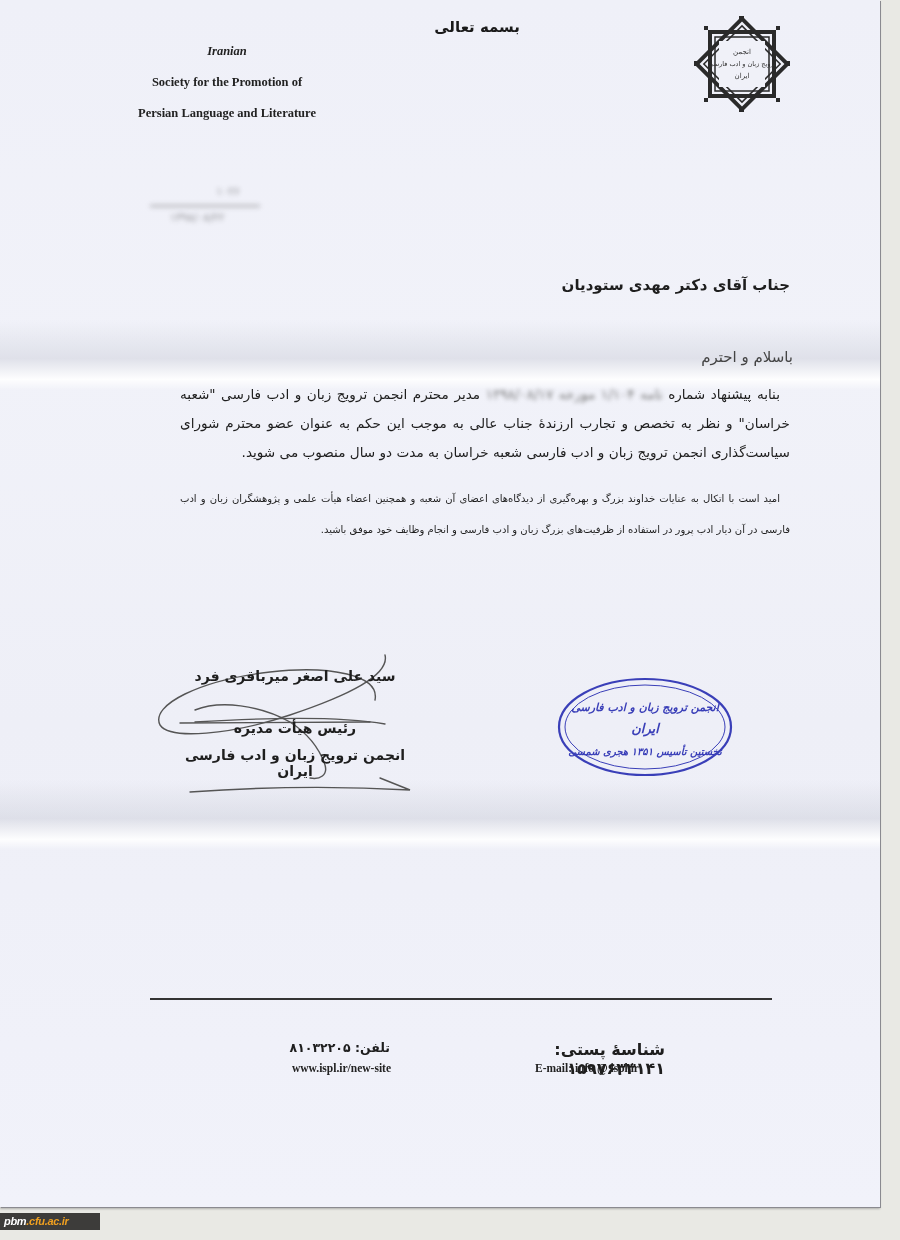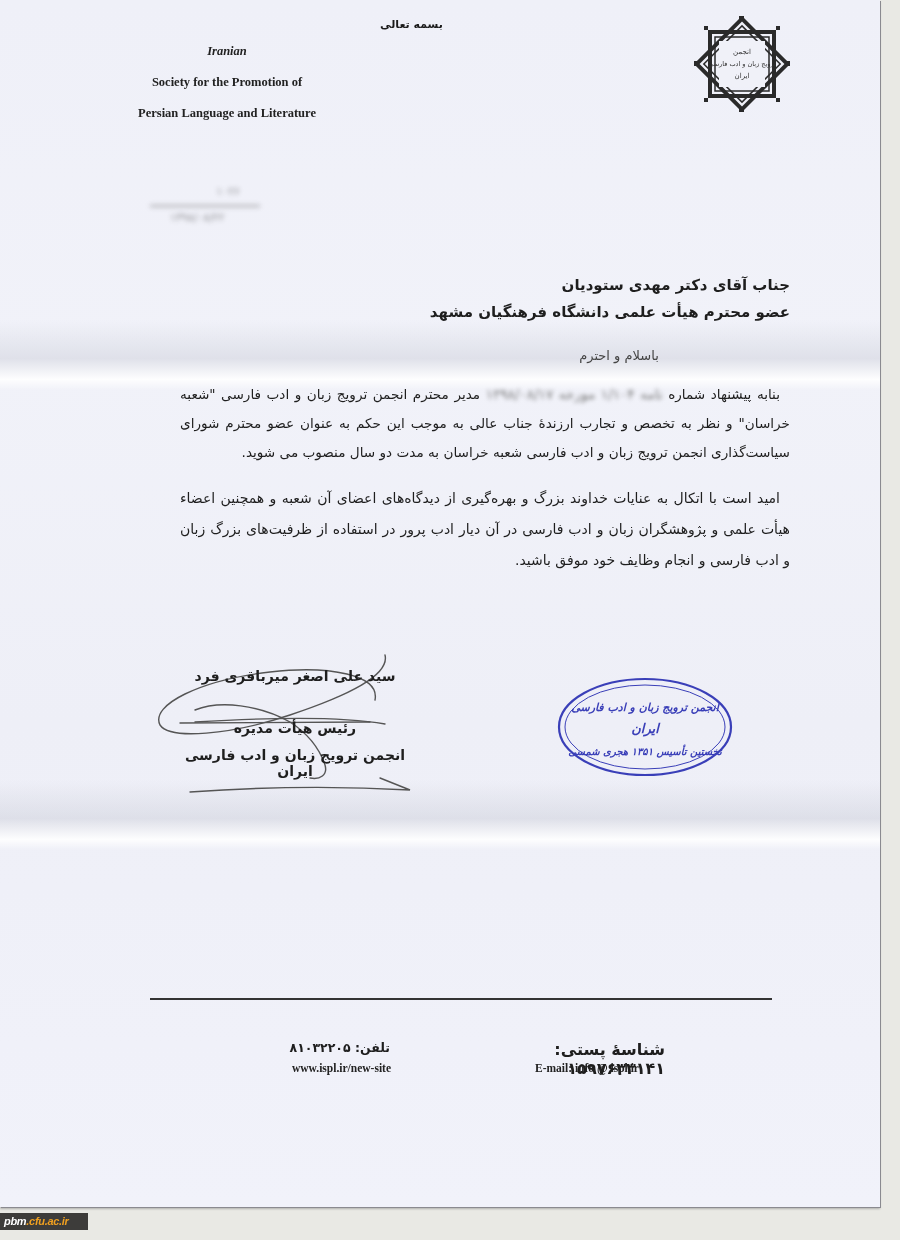--- a/index.html
+++ b/index.html
@@ -37,24 +37,24 @@
     .fold-2 {
       top: 780px;
       background: linear-gradient(180deg, rgba(255,255,255,0) 0%, rgba(190,193,205,0.35) 55%, rgba(255,255,255,0.9) 85%, rgba(255,255,255,0) 100%);
     }
 
     .invocation {
       position: absolute;
       top: 18px;
       left: 380px;
       width: 140px;
-      text-align: left;
+      text-align: right;
       font-family: "DejaVu Sans", sans-serif;
       font-weight: bold;
-      font-size: 11px;
+      font-size: 15px;
       color: #1a1a1a;
       direction: rtl;
     }
     .org-en {
       position: absolute;
       left: 112px;
       width: 230px;
       text-align: center;
       font-family: "Liberation Serif", serif;
       font-weight: bold;
@@ -105,26 +105,25 @@
       position: absolute;
       right: 90px;
       top: 272px;
       font-weight: bold;
       font-size: 15px;
       line-height: 27px;
       width: 500px;
     }
     .greeting {
       position: absolute;
-      right: 111px;
+      right: 87px;
       top: 348px;
-      font-size: 13px;
+      font-size: 15px;
       color: #444;
       width: 300px;
-      text-align: center;
     }
     .body-text {
       position: absolute;
       right: 90px;
       top: 380px;
       width: 610px;
       font-size: 13.6px;
       line-height: 29px;
       text-align: justify;
       text-align-last: right;
@@ -135,21 +134,21 @@
     }
     .blurred {
       filter: blur(2px);
       color: #777;
     }
     .body-text-2 {
       position: absolute;
       right: 90px;
       top: 483px;
       width: 610px;
-      font-size: 14px;
+      font-size: 10px;
       line-height: 31px;
       text-align: justify;
       text-align-last: right;
     }
     .body-text-2 p { margin: 0; text-indent: 10px; }
 
     .signature-block {
       position: absolute;
       left: 180px;
       top: 668px;
@@ -228,21 +227,21 @@
       font-weight: bold;
       font-size: 11.5px;
       color: #222;
       margin-left: 27px;
     }
 
     .watermark {
       position: absolute;
       left: 0;
       top: 1213px;
-      width: 88px;
+      width: 100px;
       height: 17px;
       background: #3d3c3a;
       color: #fff;
       font-family: "Liberation Sans", sans-serif;
       font-weight: bold;
       font-style: italic;
       font-size: 11px;
       line-height: 17px;
       padding-left: 4px;
       box-sizing: border-box;
@@ -292,21 +291,20 @@
   </div>
 
   <div class="ref-block">
     <span class="ref-top">۱۰۲۶</span>
     <span class="ref-line"></span>
     <span class="ref-bottom">۱۳۹۸/۰۸/۲۲</span>
   </div>
 
   <div class="recipient rtl">
     <div>جناب آقای دکتر مهدی ستودیان</div>
-    <div>عضو محترم هیأت علمی دانشگاه فرهنگیان مشهد</div>
   </div>
 
   <div class="greeting rtl">باسلام و احترم</div>
 
   <div class="body-text rtl">
     <p>
       <span>بنابه پیشنهاد شماره</span>
       <span class="blurred">نامه ۱/۱۰۴ مورخه ۱۳۹۸/۰۸/۱۷</span>
       <span>مدیر محترم انجمن ترویج زبان و ادب فارسی "شعبه خراسان" و نظر به تخصص و  تجارب ارزندۀ جناب عالی به موجب این حکم به عنوان عضو محترم شورای سیاست‌گذاری انجمن ترویج زبان و ادب فارسی شعبه خراسان به مدت دو سال منصوب می شوید.</span>
     </p>

